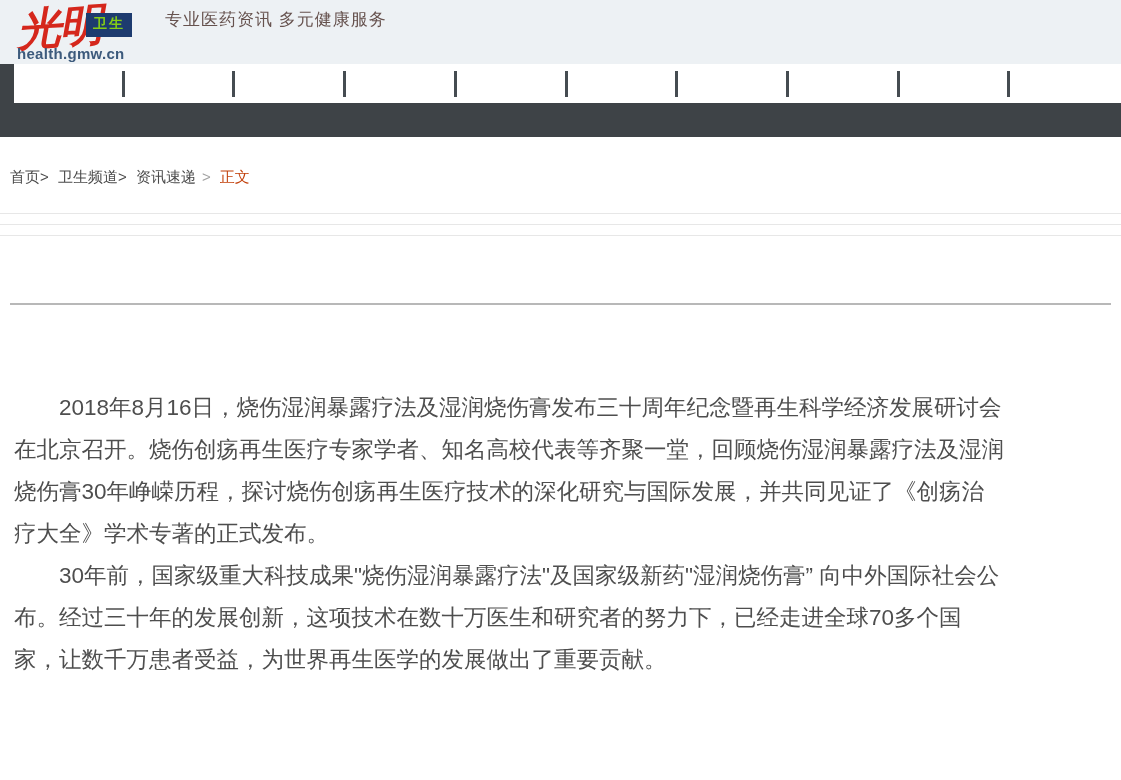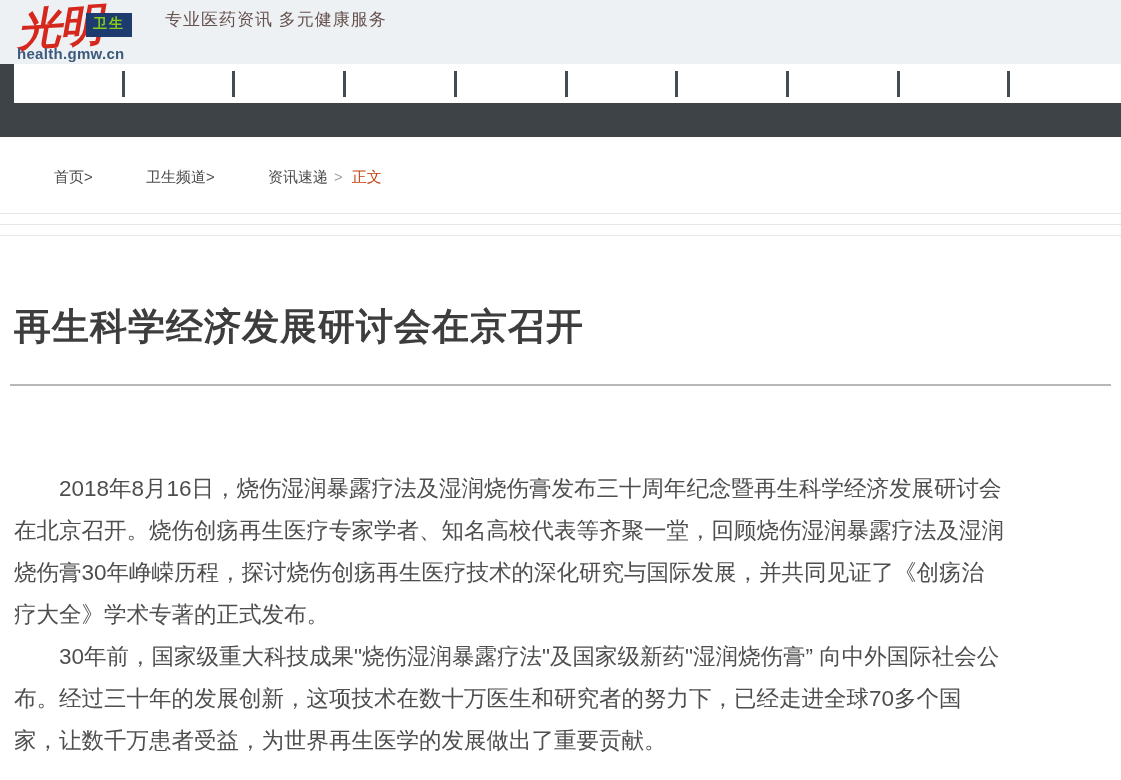--- a/index.html
+++ b/index.html
@@ -31,21 +31,21 @@
   
   .nav-wrap { height:73px; background:#3e4347; }
   .nav-bar { height:39px; margin-left:14px; background:#ffffff; display:flex; }
   .nav-item { flex:1; position:relative; cursor:pointer; }
   .nav-item:not(:last-child)::after {
     content:""; position:absolute; right:0; top:7px; width:3px; height:26px; background:#454c51;
   }
 
   
   .breadcrumb { padding:31px 0 26px 10px; font-size:15px; color:#4a4a4a; }
-  .crumb { cursor:pointer;margin-left:44px; }
+  .crumb { cursor:pointer; }
   .crumb-sep { margin-right:5px; }
   .crumb-sep.light { color:#a2a2a2; margin-left:6px; }
   .crumb-current { color:#c2410c; cursor:default; }
 
   .rule { height:1px; background:#e7e7e7; margin-bottom:10px; }
 
   
   .article-head { margin:67px 14px 0; }
   .article-title {
     margin:0; font-size:37px; line-height:48px; font-weight:bold; color:#3d3d3d; letter-spacing:1px;
@@ -90,21 +90,20 @@
   <span class="crumb">卫生频道</span><span class="crumb-sep">&gt;</span>
   <span class="crumb">资讯速递</span><span class="crumb-sep light">&gt;</span>
   <span class="crumb-current">正文</span>
 </div>
 
 <div class="rule"></div>
 <div class="rule"></div>
 <div class="rule"></div>
 
 <div class="article-head">
-  <h1 class="article-title">再生科学经济发展研讨会在京召开</h1>
 </div>
 
 <div class="head-divider"></div>
 
 <div class="article-body">
   <p>2018年8月16日，烧伤湿润暴露疗法及湿润烧伤膏发布三十周年纪念暨再生科学经济发展研讨会在北京召开。烧伤创疡再生医疗专家学者、知名高校代表等齐聚一堂，回顾烧伤湿润暴露疗法及湿润烧伤膏30年峥嵘历程，探讨烧伤创疡再生医疗技术的深化研究与国际发展，并共同见证了《创疡治疗大全》学术专著的正式发布。</p>
   <p>30年前，国家级重大科技成果"烧伤湿润暴露疗法"及国家级新药"湿润烧伤膏” 向中外国际社会公布。经过三十年的发展创新，这项技术在数十万医生和研究者的努力下，已经走进全球70多个国家，让数千万患者受益，为世界再生医学的发展做出了重要贡献。</p>
 </div>
 
 </body></html>

